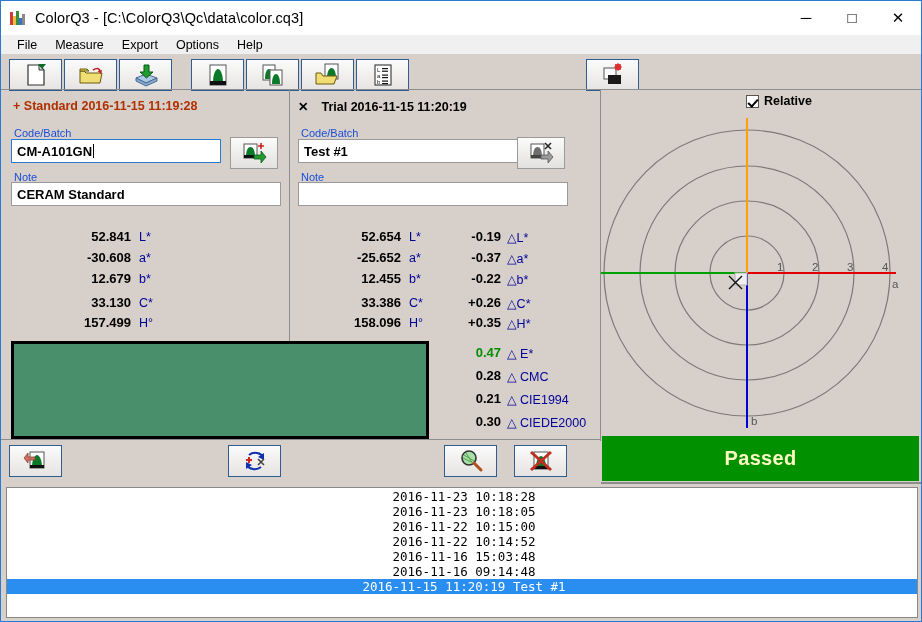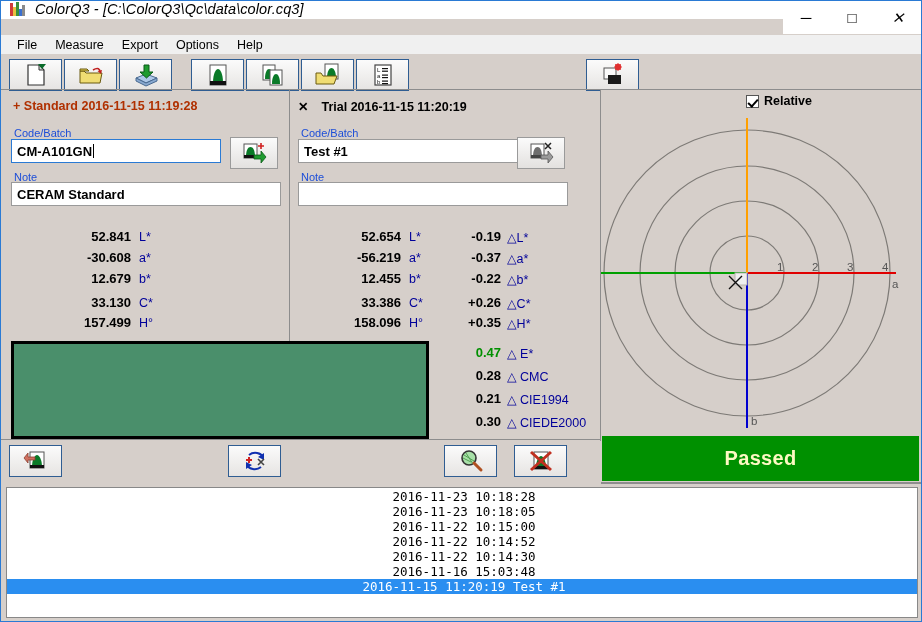--- a/index.html
+++ b/index.html
@@ -12,23 +12,23 @@
   }
   #app {
     position: relative;
     width: 922px; height: 622px;
     background: #d6cfca;
     border: 1px solid #2a7ad4;
   }
 
   
   #titlebar {
-    position: absolute; left: 0; top: 0; width: 920px; height: 18px;
+    position: absolute; left: 0; top: 0; width: 920px; height: 34px;
     background: #ffffff;
-    display: flex; align-items: flex-start; font-style: italic;
+    display: flex; align-items: center;
   }
   #app-icon {
     width: 16px; height: 16px; margin-left: 9px; margin-right: 9px;
     position: relative; flex: none;
   }
   #app-icon .bar { position: absolute; width: 3px; bottom: 1px; }
   #title-text {
     font-size: 14.5px; color: #000; white-space: nowrap;
     letter-spacing: 0.1px;
   }
@@ -384,21 +384,21 @@
         </svg>
       </span>
     </div>
     <div class="fld-label" style="left:300px;top:170px;">Note</div>
     <div class="txtbox" style="left:297px;top:181px;width:270px;">
       <span></span>
     </div>
 
     <div class="num" style="left:300px;top:228px;width:100px;">52.654</div>
     <div class="unit" style="left:408px;top:229px;">L*</div>
-    <div class="num" style="left:300px;top:249px;width:100px;">-56.219</div>
+    <div class="num" style="left:300px;top:249px;width:100px;">-25.652</div>
     <div class="unit" style="left:408px;top:250px;">a*</div>
     <div class="num" style="left:300px;top:270px;width:100px;">12.455</div>
     <div class="unit" style="left:408px;top:271px;">b*</div>
     <div class="num" style="left:300px;top:294px;width:100px;">33.386</div>
     <div class="unit" style="left:408px;top:295px;">C*</div>
     <div class="num" style="left:300px;top:314px;width:100px;">158.096</div>
     <div class="unit" style="left:408px;top:315px;">H°</div>
 
     <div class="num" style="left:430px;top:228px;width:70px;">-0.19</div>
     <div class="unit" style="left:506px;top:229px;">△L*</div>
@@ -495,19 +495,19 @@
         </svg>
       </span>
     </div>
   </div>
 
   <div id="loglist">
     <div class="logrow">2016-11-23 10:18:28</div>
     <div class="logrow">2016-11-23 10:18:05</div>
     <div class="logrow">2016-11-22 10:15:00</div>
     <div class="logrow">2016-11-22 10:14:52</div>
-    <div class="logrow">2016-11-22 10:14:30</div>
     <div class="logrow">2016-11-16 15:03:48</div>
+    <div class="logrow">2016-11-16 09:14:48</div>
     <div class="logrow sel">2016-11-15 11:20:19 Test #1</div>
 
   </div>
 
 </div>
 
 </body></html>

